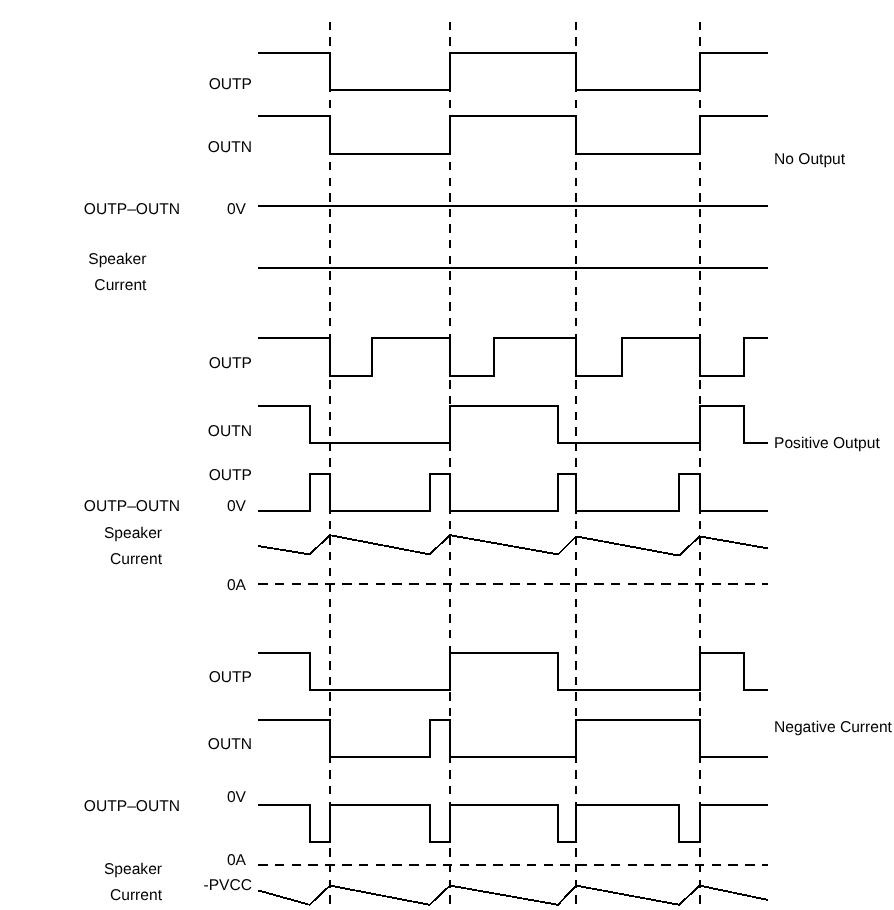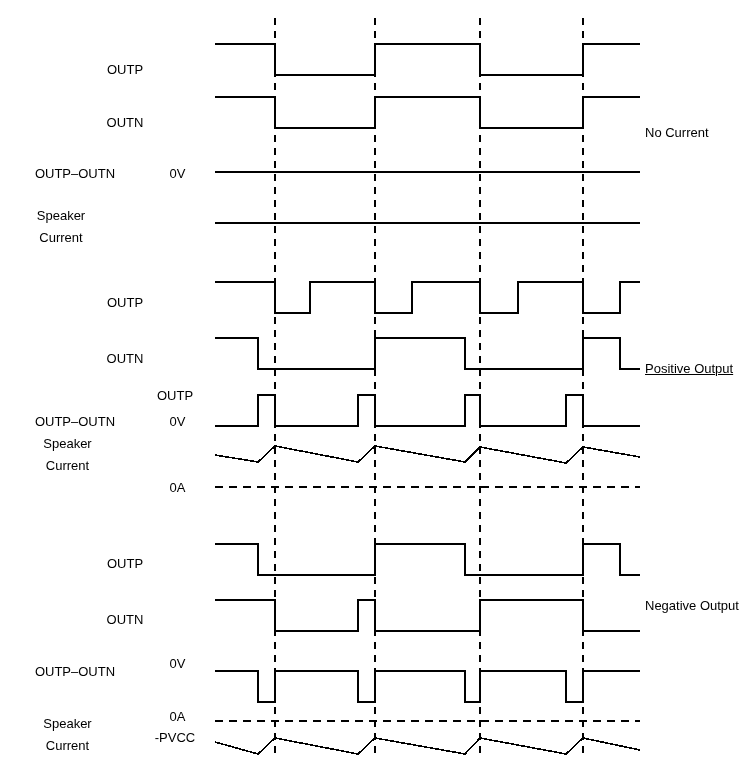--- a/index.html
+++ b/index.html
@@ -13,21 +13,21 @@
   }
   #stage{position:absolute;left:0;top:0;width:745px;height:758px;}
   svg#wave{position:absolute;left:0;top:0;width:745px;height:758px;}
   .lbl{
     position:absolute;
     font-size:13px;
     color:#000;
     white-space:nowrap;
     line-height:15px;
   }
-  .lbl.right{text-align:center;}
+  .lbl.right{text-align:right;}
   .sectlbl{font-size:13px;}
 </style>
 </head>
 <body>
 
 <div id="stage">
 
   <svg id="wave" viewBox="0 0 745 758" xmlns="http://www.w3.org/2000/svg">
     <g stroke="#000" fill="none" stroke-width="1.6" shape-rendering="crispEdges">
 
@@ -67,35 +67,35 @@
       <path d="M215,742 L258,754 L275,738 L358,754 L375,738 L465,754 L480,738 L566,754 L583,738 L640,750" stroke-linejoin="round"></path>
     </g>
   </svg>
 
   <div class="lbl right" style="left:40px;top:62px;width:170px;">OUTP</div>
   <div class="lbl right" style="left:40px;top:115px;width:170px;">OUTN</div>
   <div class="lbl right" style="left:0px;top:166px;width:150px;">OUTP–OUTN</div>
   <div class="lbl right" style="left:150px;top:166px;width:55px;">0V</div>
   <div class="lbl right" style="left:0px;top:208px;width:122px;">Speaker</div>
   <div class="lbl right" style="left:0px;top:230px;width:122px;">Current</div>
-  <div class="lbl sectlbl" style="left:645px;top:125px;">No Current</div>
+  <div class="lbl sectlbl" style="left:645px;top:125px;">No Output</div>
 
   <div class="lbl right" style="left:40px;top:295px;width:170px;">OUTP</div>
   <div class="lbl right" style="left:40px;top:351px;width:170px;">OUTN</div>
   <div class="lbl right" style="left:0px;top:414px;width:150px;">OUTP–OUTN</div>
   <div class="lbl right" style="left:140px;top:388px;width:70px;">OUTP</div>
   <div class="lbl right" style="left:150px;top:414px;width:55px;">0V</div>
   <div class="lbl right" style="left:0px;top:436px;width:135px;">Speaker</div>
   <div class="lbl right" style="left:0px;top:458px;width:135px;">Current</div>
   <div class="lbl right" style="left:150px;top:480px;width:55px;">0A</div>
-  <div class="lbl sectlbl" style="left:645px;top:361px;text-decoration:underline;">Positive Output</div>
+  <div class="lbl sectlbl" style="left:645px;top:361px;">Positive Output</div>
 
   <div class="lbl right" style="left:40px;top:556px;width:170px;">OUTP</div>
   <div class="lbl right" style="left:40px;top:612px;width:170px;">OUTN</div>
   <div class="lbl right" style="left:0px;top:664px;width:150px;">OUTP–OUTN</div>
   <div class="lbl right" style="left:150px;top:656px;width:55px;">0V</div>
   <div class="lbl right" style="left:140px;top:730px;width:70px;">-PVCC</div>
   <div class="lbl right" style="left:150px;top:709px;width:55px;">0A</div>
   <div class="lbl right" style="left:0px;top:716px;width:135px;">Speaker</div>
   <div class="lbl right" style="left:0px;top:738px;width:135px;">Current</div>
-  <div class="lbl sectlbl" style="left:645px;top:598px;">Negative Output</div>
+  <div class="lbl sectlbl" style="left:645px;top:598px;">Negative Current</div>
 
 </div>
 
 </body></html>

